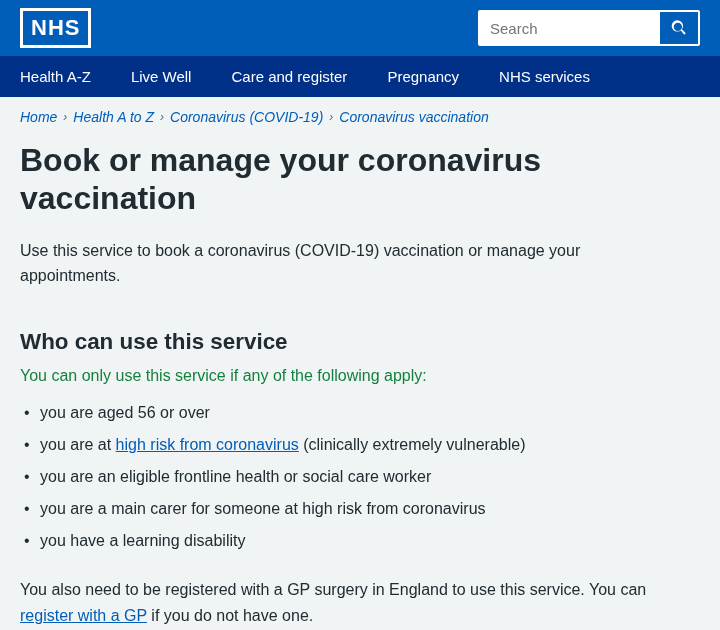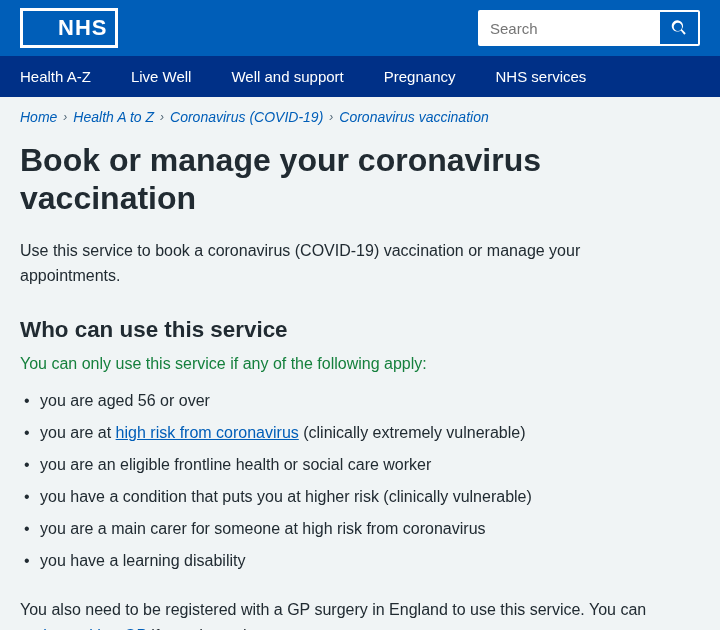--- a/index.html
+++ b/index.html
@@ -18,21 +18,20 @@
       background: #005eb8;
       border: 3px solid white;
       padding: 4px 8px;
       display: inline-block;
     }
     .nhs-logo span {
       color: white;
       font-size: 22px;
       font-weight: 900;
       letter-spacing: 1px;
-      margin-left: 27px;
     }
     .search-container {
       display: flex;
       align-items: center;
     }
     .search-input {
       border: none;
       padding: 8px 12px;
       font-size: 15px;
       width: 180px;
@@ -104,21 +103,21 @@
     .page-title {
       font-size: 2rem;
       font-weight: 700;
       color: #212b32;
       line-height: 1.2;
       margin-bottom: 20px;
     }
     .intro-text {
       font-size: 16px;
       line-height: 1.6;
-      margin-bottom: 28px;
+      margin-bottom: 40px;
       color: #212b32;
     }
     .section-heading {
       font-size: 1.4rem;
       font-weight: 700;
       color: #212b32;
       margin-bottom: 12px;
     }
     .criteria-intro {
       font-size: 16px;
@@ -172,21 +171,21 @@
 </header>
 
 <nav class="nav">
   <a class="nav-item" href="#">
     <span>Health A-Z</span>
   </a>
   <a class="nav-item" href="#">
     <span>Live Well</span>
   </a>
   <a class="nav-item" href="#">
-    <span>Well and support</span>
+    <span>Care and register</span>
   </a>
   <a class="nav-item" href="#">
     <span>Pregnancy</span>
   </a>
   <a class="nav-item" href="#">
     <span>NHS services</span>
   </a>
 </nav>
 
 <nav class="breadcrumb" aria-label="breadcrumb">
@@ -212,23 +211,20 @@
     <li>
       <span>you are aged 56 or over</span>
     </li>
     <li>
       <span>you are at </span><a class="inline-link" href="#"><span>high risk from coronavirus</span></a><span> (clinically extremely vulnerable)</span>
     </li>
     <li>
       <span>you are an eligible frontline health or social care worker</span>
     </li>
     <li>
-      <span>you have a condition that puts you at higher risk (clinically vulnerable)</span>
-    </li>
-    <li>
       <span>you are a main carer for someone at high risk from coronavirus</span>
     </li>
     <li>
       <span>you have a learning disability</span>
     </li>
   </ul>
 
   <p class="footer-note">
     <span>You also need to be registered with a GP surgery in England to use this service. You can </span><a class="inline-link" href="#"><span>register with a GP</span></a><span> if you do not have one.</span>
   </p>

